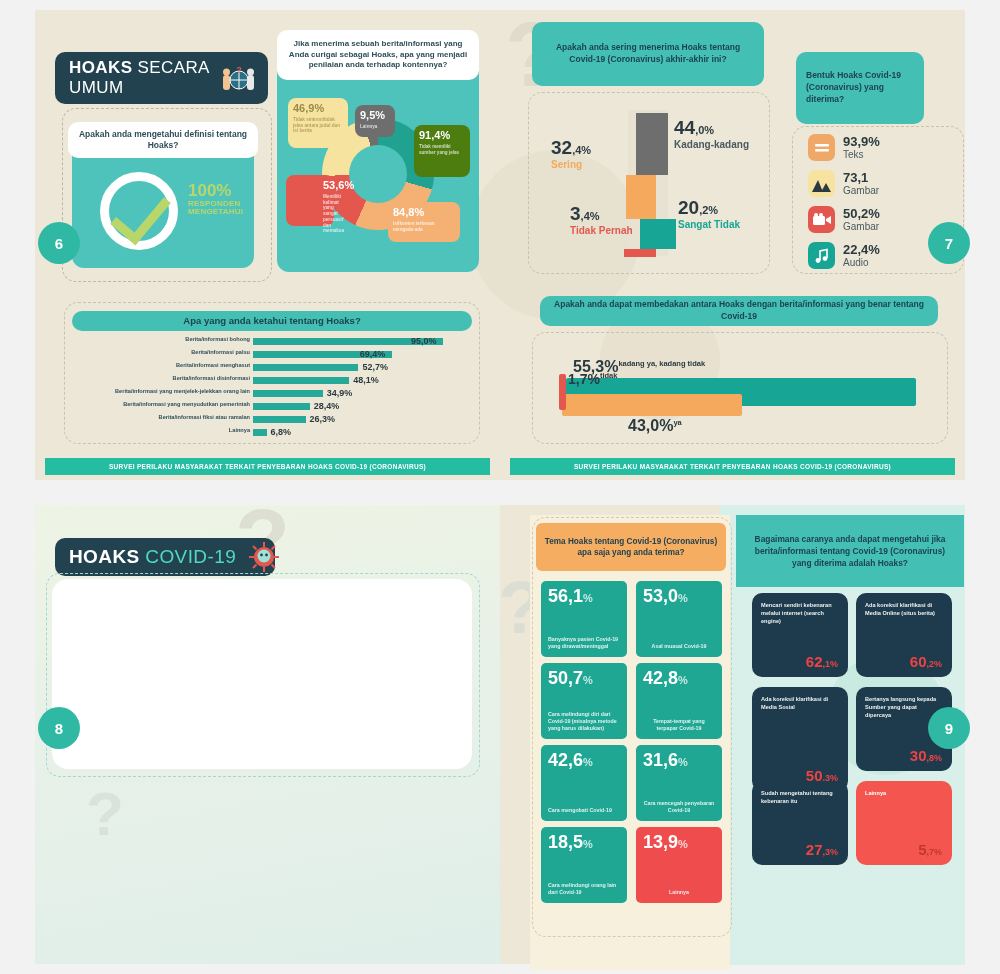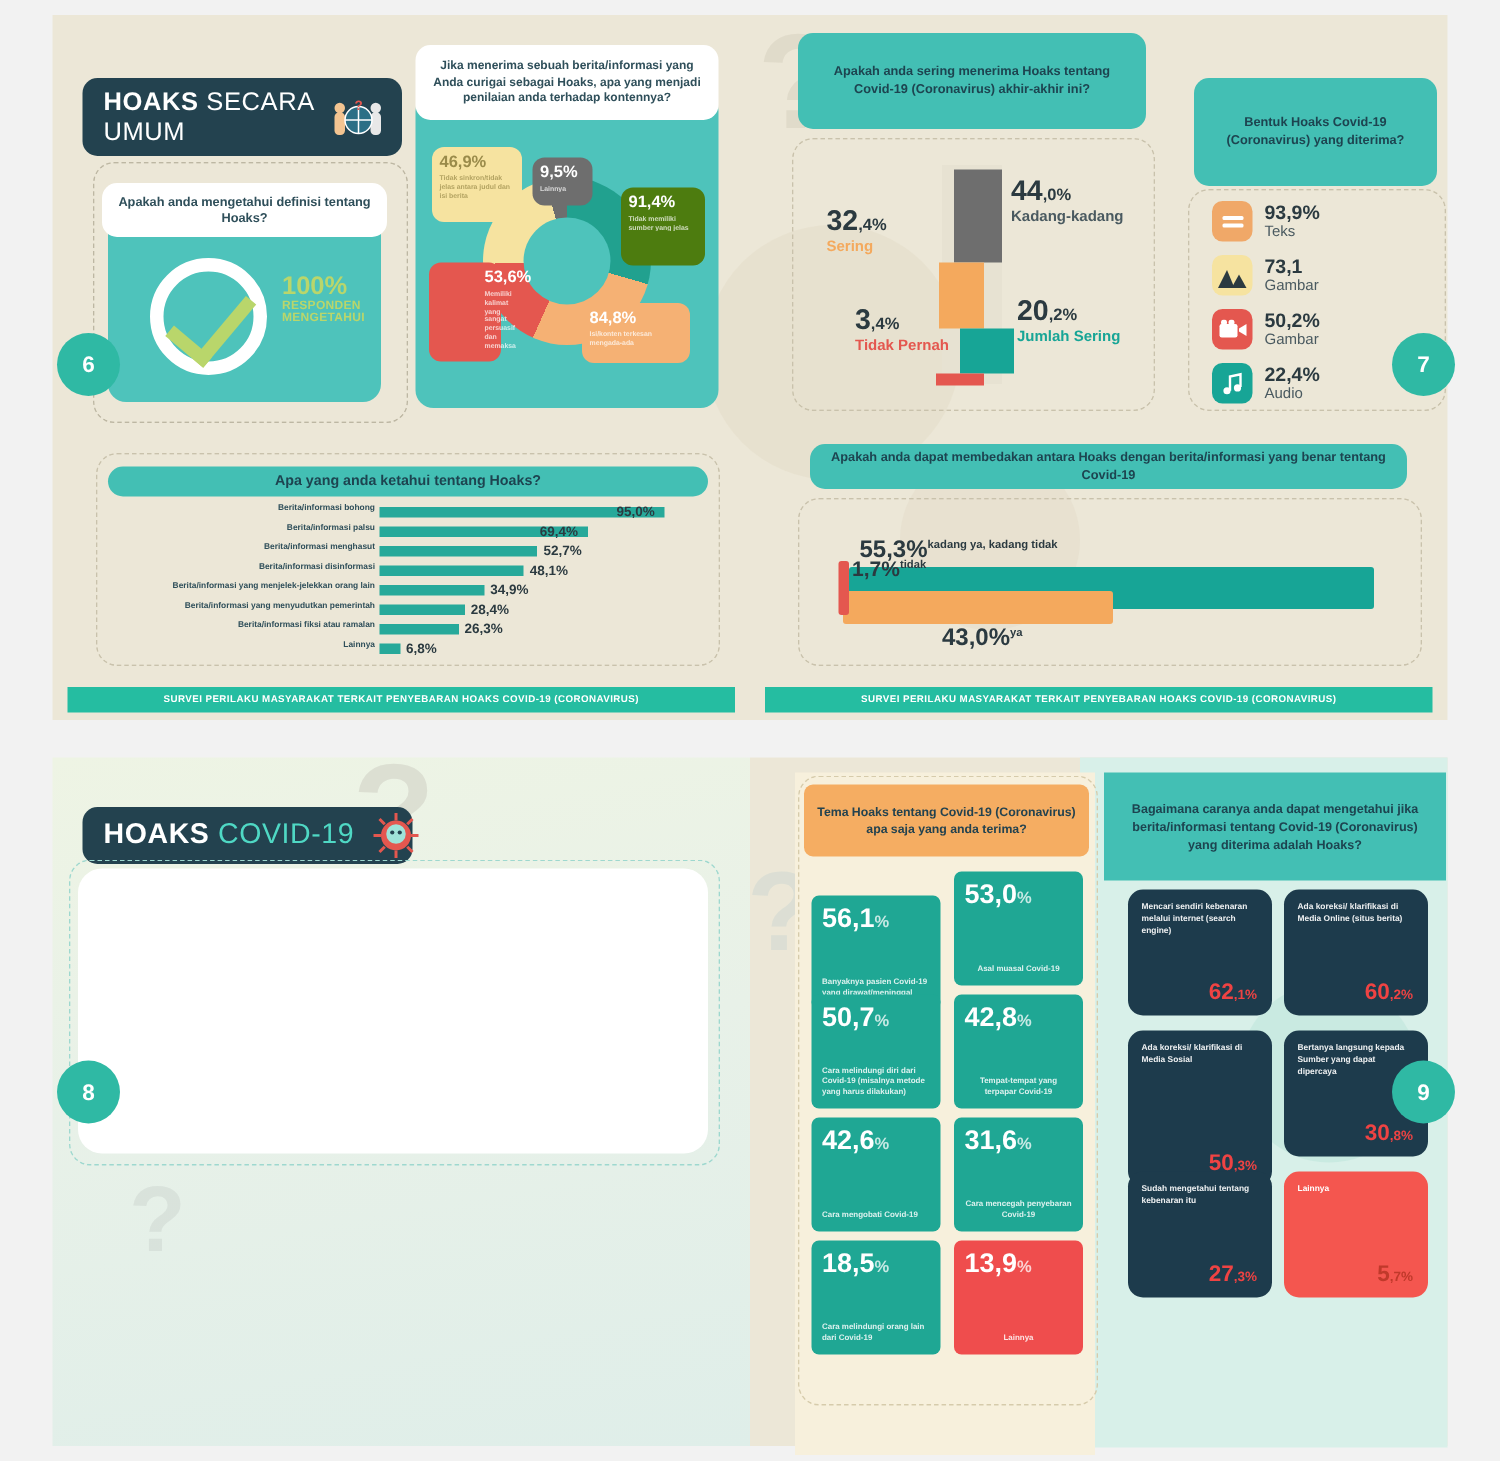--- a/index.html
+++ b/index.html
@@ -174,21 +174,21 @@
     <span class="sub">Tidak sinkron/tidak jelas antara judul dan isi berita</span>
   </div>
   <div class="dlabel" style="left:355px;top:105px;width:40px;height:32px;background:#6e6e6e;color:#fff;">
     <b>9,5%</b>
     <span class="sub">Lainnya</span>
   </div>
   <div class="dlabel" style="left:414px;top:125px;width:56px;height:52px;background:#4d7c0f;color:#fff;">
     <b>91,4%</b>
     <span class="sub">Tidak memiliki sumber yang jelas</span>
   </div>
-  <div class="dlabel" style="left:286px;top:175px;width:48px;height:66px;background:#e4574f;color:#fff;padding-left:37px;">
+  <div class="dlabel" style="left:286px;top:175px;width:48px;height:51px;background:#e4574f;color:#fff;padding-left:37px;">
     <b>53,6%</b>
     <span class="sub">Memiliki kalimat yang sangat persuasif dan memaksa</span>
   </div>
   <div class="dlabel" style="left:388px;top:202px;width:72px;height:40px;background:#f5b174;color:#fff;">
     <b>84,8%</b>
     <span class="sub">Isi/konten terkesan mengada-ada</span>
   </div>
 
   <div class="qbanner-teal" style="left:532px;top:22px;width:232px;height:64px;">Apakah anda sering menerima Hoaks tentang Covid-19 (Coronavirus) akhir-akhir ini?</div>
   <div class="dashbox" style="left:528px;top:92px;width:240px;height:180px;"></div>
@@ -201,28 +201,28 @@
   <div class="stat" style="left:674px;top:118px;">
     <div class="num"><span>44</span><i>,0%</i></div>
     <div class="cap" style="color:#4a5a60;">Kadang-kadang</div>
   </div>
   <div class="stat" style="left:551px;top:138px;">
     <div class="num"><span>32</span><i>,4%</i></div>
     <div class="cap" style="color:#f4a95d;">Sering</div>
   </div>
   <div class="stat" style="left:678px;top:198px;">
     <div class="num"><span>20</span><i>,2%</i></div>
-    <div class="cap" style="color:#17a596;">Jumlah Sering</div>
+    <div class="cap" style="color:#17a596;">Sangat Tidak</div>
   </div>
   <div class="stat" style="left:570px;top:204px;">
     <div class="num"><span>3</span><i>,4%</i></div>
     <div class="cap" style="color:#e4574f;">Tidak Pernah</div>
   </div>
 
-  <div class="qbanner-teal left" style="left:796px;top:52px;width:162px;height:72px;font-size:8.5px;text-align:center;">Bentuk Hoaks Covid-19 (Coronavirus) yang diterima?</div>
+  <div class="qbanner-teal left" style="left:796px;top:52px;width:128px;height:72px;font-size:8.5px;">Bentuk Hoaks Covid-19 (Coronavirus) yang diterima?</div>
   <div class="dashbox" style="left:792px;top:126px;width:170px;height:146px;"></div>
 
   <div class="bhrow" style="left:808px;top:134px;">
     <span class="bhicon" style="background:#f0a868;">
       <svg width="18" height="18" viewBox="0 0 18 18">
           <rect x="2" y="5" width="14" height="2.6" rx="1" fill="#fff"></rect>
           <rect x="2" y="10" width="14" height="2.6" rx="1" fill="#fff"></rect>
         </svg>
     </span>
     <span class="bhtxt">
@@ -364,21 +364,21 @@
        display:flex;align-items:center;justify-content:center;text-align:center;color:#23424f;
        font-size:8.2px;font-weight:bold;line-height:1.4;padding:4px 8px;box-sizing:border-box;">Tema Hoaks tentang Covid-19 (Coronavirus) apa saja yang anda terima?</div>
   <div class="dashbox" style="left:532px;top:22px;width:198px;height:418px;border-color:#d6cbab;"></div>
   <div id="tema-grid"></div>
 
   <div style="position:absolute;left:736px;top:20px;width:228px;height:72px;background:#43bfb4;
        display:flex;align-items:center;justify-content:center;text-align:center;color:#1d4450;
        font-size:8.4px;font-weight:bold;line-height:1.45;padding:5px 12px;box-sizing:border-box;">Bagaimana caranya anda dapat mengetahui jika berita/informasi tentang Covid-19 (Coronavirus) yang diterima adalah Hoaks?</div>
   <div id="caratahu-grid"></div>
 
-<div class="tile bottomtxt" style="left: 541px; top: 86px; width: 86px; height: 76px; margin-top: 16px;">
+<div class="tile bottomtxt" style="left: 541px; top: 86px; width: 86px; height: 76px;">
       <div class="v"><span>56,1</span><i>%</i></div>
       <div class="d" style="text-align: left;">Banyaknya pasien Covid-19 yang dirawat/meninggal</div>
     </div>
     <div class="tile bottomtxt" style="left: 636px; top: 86px; width: 86px; height: 76px;">
       <div class="v"><span>53,0</span><i>%</i></div>
       <div class="d" style="text-align: center;">Asal muasal Covid-19</div>
     </div>
     <div class="tile bottomtxt" style="left: 541px; top: 168px; width: 86px; height: 76px;">
       <div class="v"><span>50,7</span><i>%</i></div>
       <div class="d" style="text-align: left;">Cara melindungi diri dari Covid-19 (misalnya metode yang harus dilakukan)</div>

